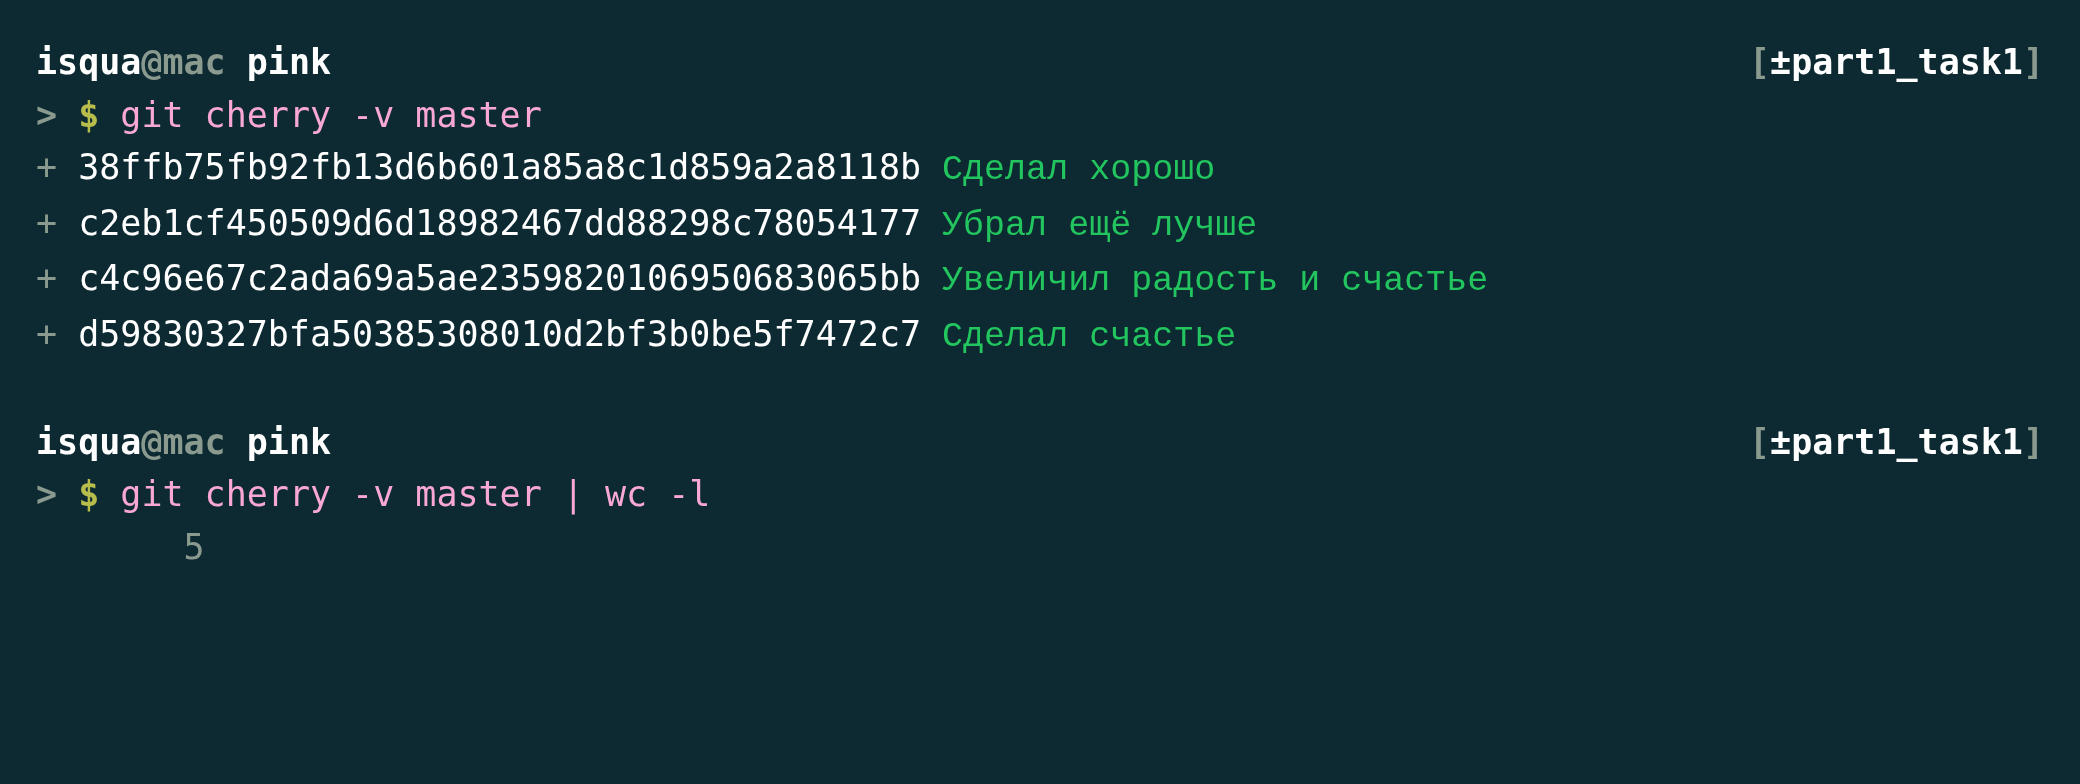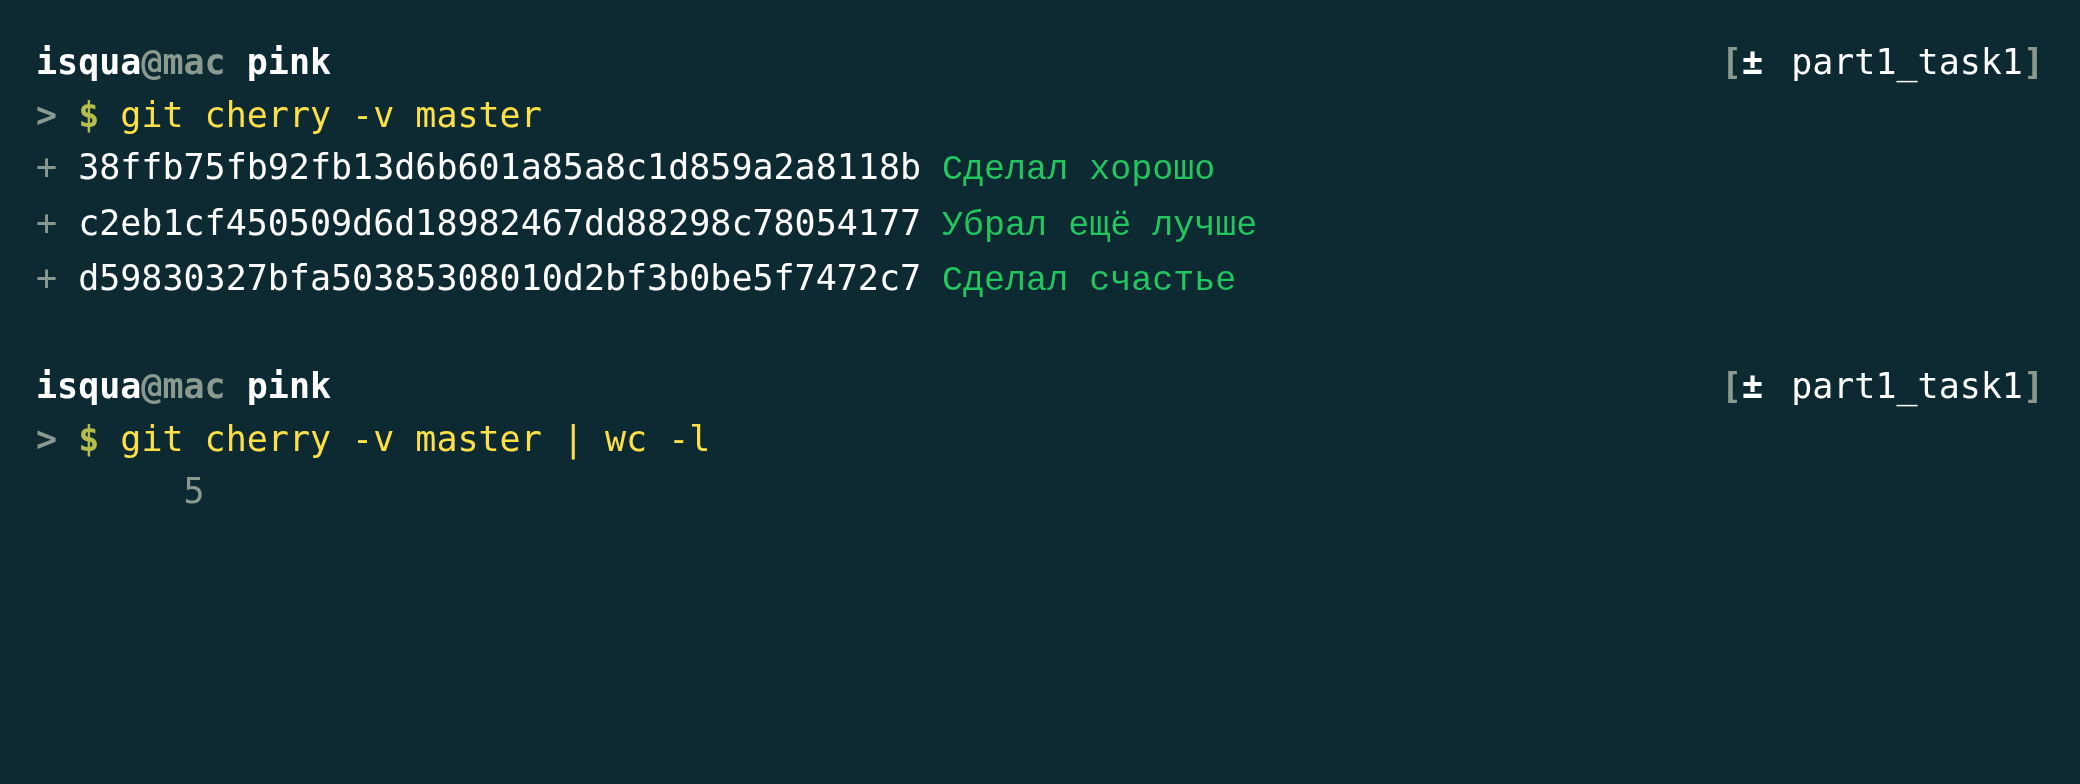--- a/index.html
+++ b/index.html
@@ -22,45 +22,46 @@
     white-space: pre;
   }
   .prompt-left { white-space: pre; }
   .prompt-right { white-space: pre; }
   .user    { color: #ffffff; font-weight: 700; }
   .at      { color: #8a9a8f; font-weight: 700; }
   .host    { color: #8a9a8f; font-weight: 700; }
   .dir     { color: #ffffff; font-weight: 700; }
   .bracket { color: #8a9a8f; font-weight: 700; }
   .plusminus { color: #ffffff; font-weight: 700; }
-  .branch  { color: #ffffff; font-weight: 400; margin-left: 28px; }
+  .branch  { color: #ffffff; font-weight: 700; }
   .cmd-row { white-space: pre; }
   .gt      { color: #8a9a8f; font-weight: 700; }
   .dollar  { color: #b7bd4b; font-weight: 700; }
-  .cmd     { color: #fde047; }
+  .cmd     { color: #f9a8d4; }
   .out-row { white-space: pre; color: #8a9a8f; }
   .plus    { color: #8a9a8f; }
   .hash    { color: #ffffff; }
   .msg     { color: #22c55e; font-family: Liberation Mono, monospace; }
   .blank   { height: 1.5em; }
 </style>
 </head>
 <body>
 
 <div class="terminal">
 
   <div class="prompt-row">
     <span class="prompt-left"><span class="user">isqua</span><span class="at">@</span><span class="host">mac</span><span class="at"> </span><span class="dir">pink</span></span>
     <span class="prompt-right"><span class="bracket">[</span><span class="plusminus">±</span><span class="branch">part1_task1</span><span class="bracket">]</span></span>
   </div>
 
   <div class="cmd-row"><span class="gt">&gt; </span><span class="dollar">$</span><span class="cmd"> </span><span class="cmd">git cherry -v master</span></div>
 
   <div class="out-row"><span class="plus">+ </span><span class="hash">38ffb75fb92fb13d6b601a85a8c1d859a2a8118b</span><span> </span><span class="msg">Сделал хорошо</span></div>
   <div class="out-row"><span class="plus">+ </span><span class="hash">c2eb1cf450509d6d18982467dd88298c78054177</span><span> </span><span class="msg">Убрал ещё лучше</span></div>
+  <div class="out-row"><span class="plus">+ </span><span class="hash">c4c96e67c2ada69a5ae2359820106950683065bb</span><span> </span><span class="msg">Увеличил радость и счастье</span></div>
   <div class="out-row"><span class="plus">+ </span><span class="hash">d59830327bfa50385308010d2bf3b0be5f7472c7</span><span> </span><span class="msg">Сделал счастье</span></div>
 
   <div class="blank"></div>
 
   <div class="prompt-row">
     <span class="prompt-left"><span class="user">isqua</span><span class="at">@</span><span class="host">mac</span><span class="at"> </span><span class="dir">pink</span></span>
     <span class="prompt-right"><span class="bracket">[</span><span class="plusminus">±</span><span class="branch">part1_task1</span><span class="bracket">]</span></span>
   </div>
 
   <div class="cmd-row"><span class="gt">&gt; </span><span class="dollar">$</span><span class="cmd"> </span><span class="cmd">git cherry -v master | wc -l</span></div>

